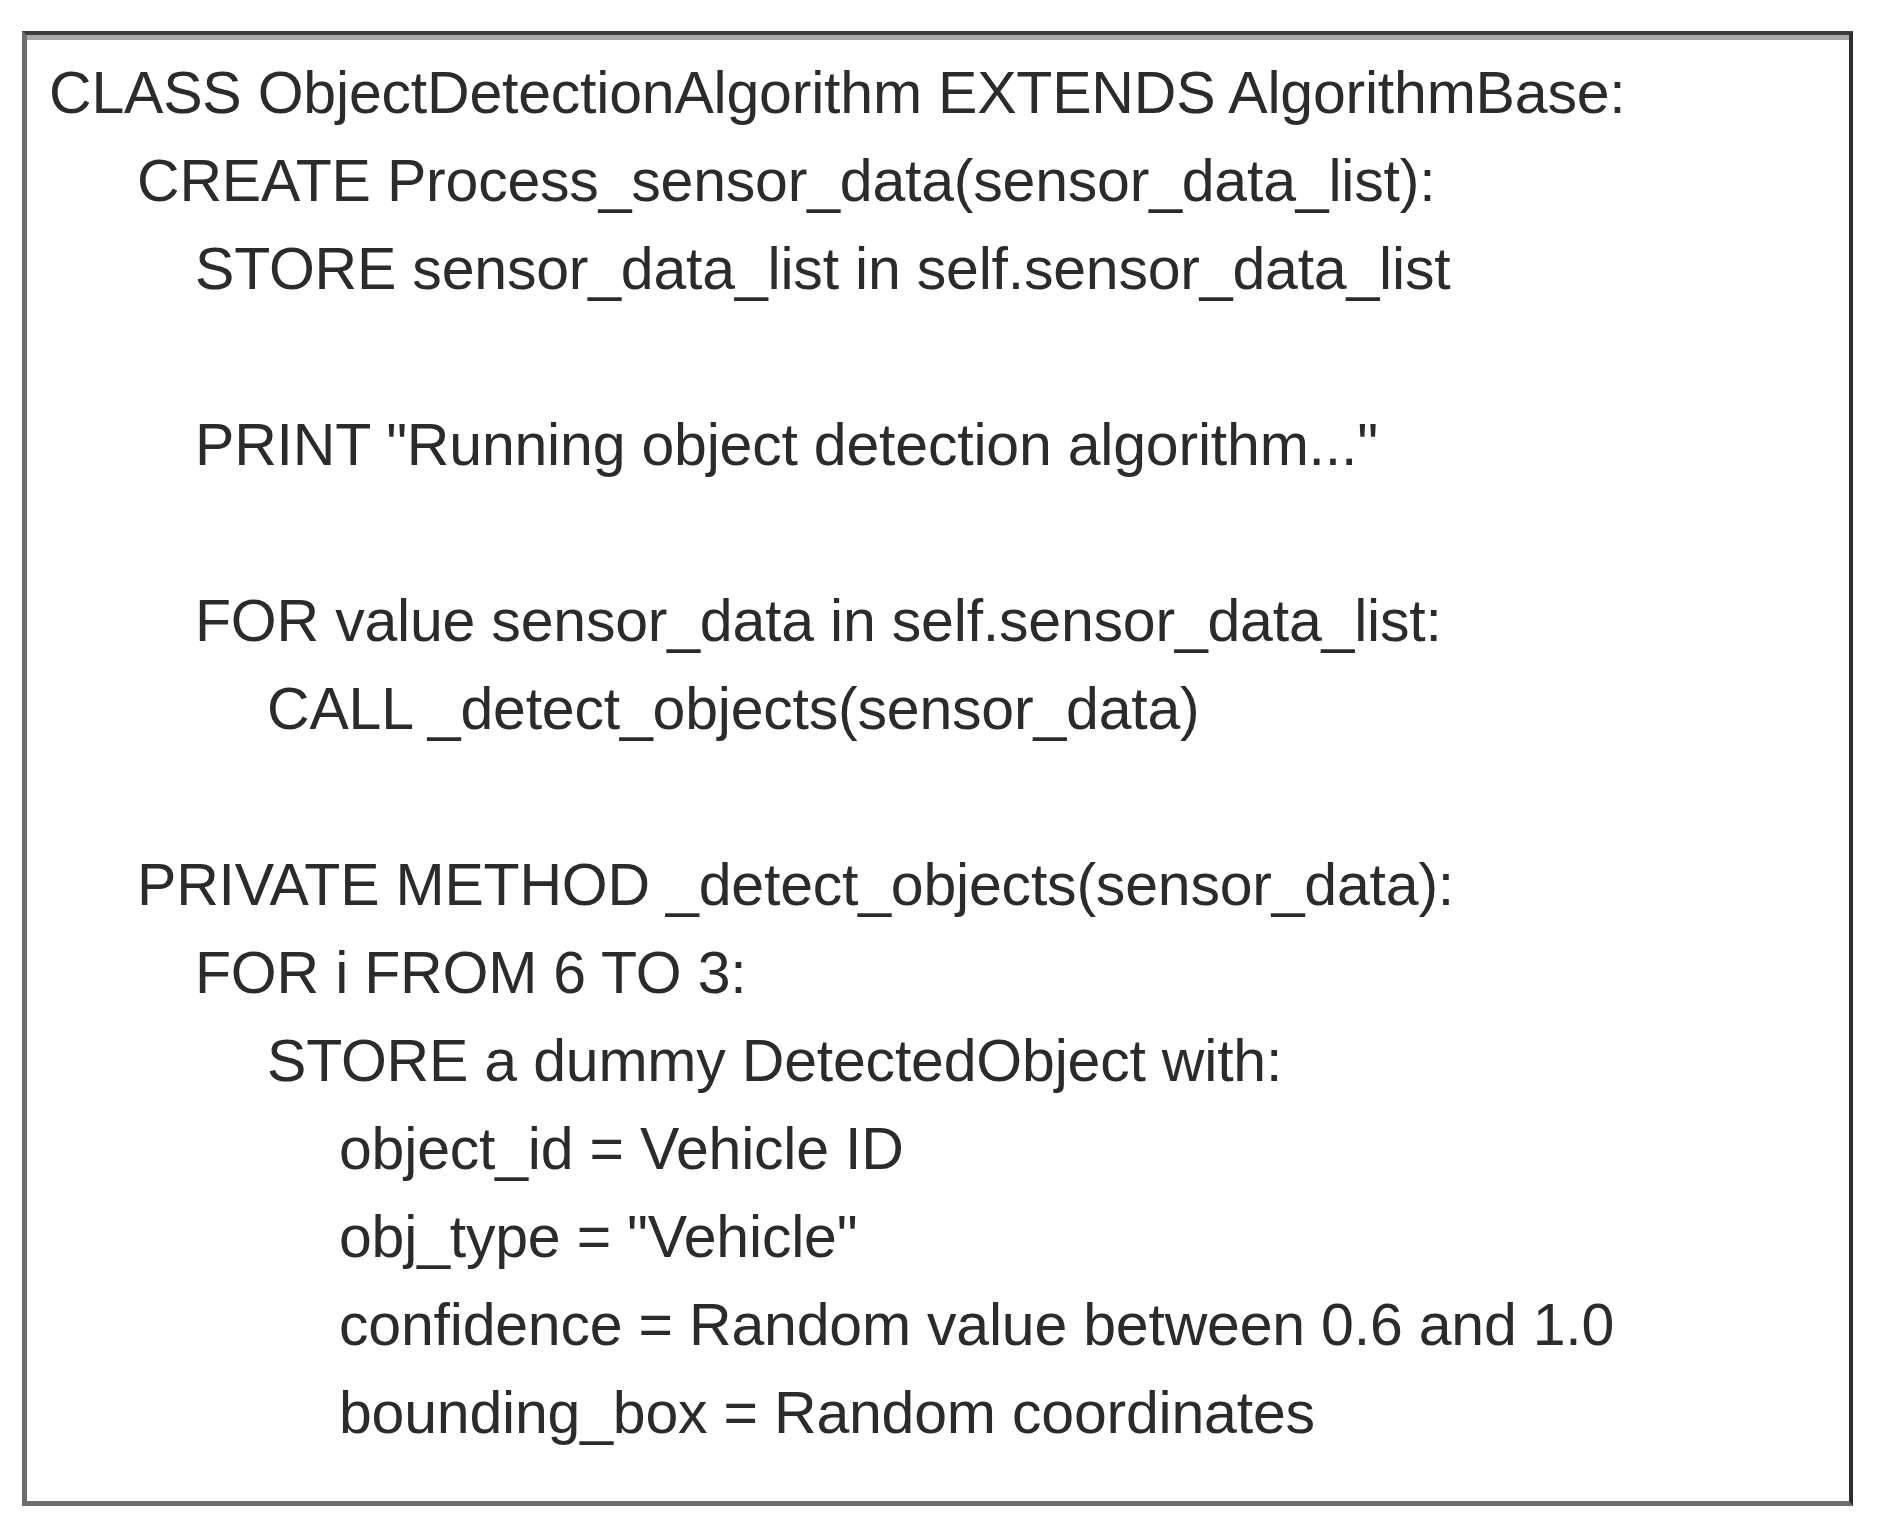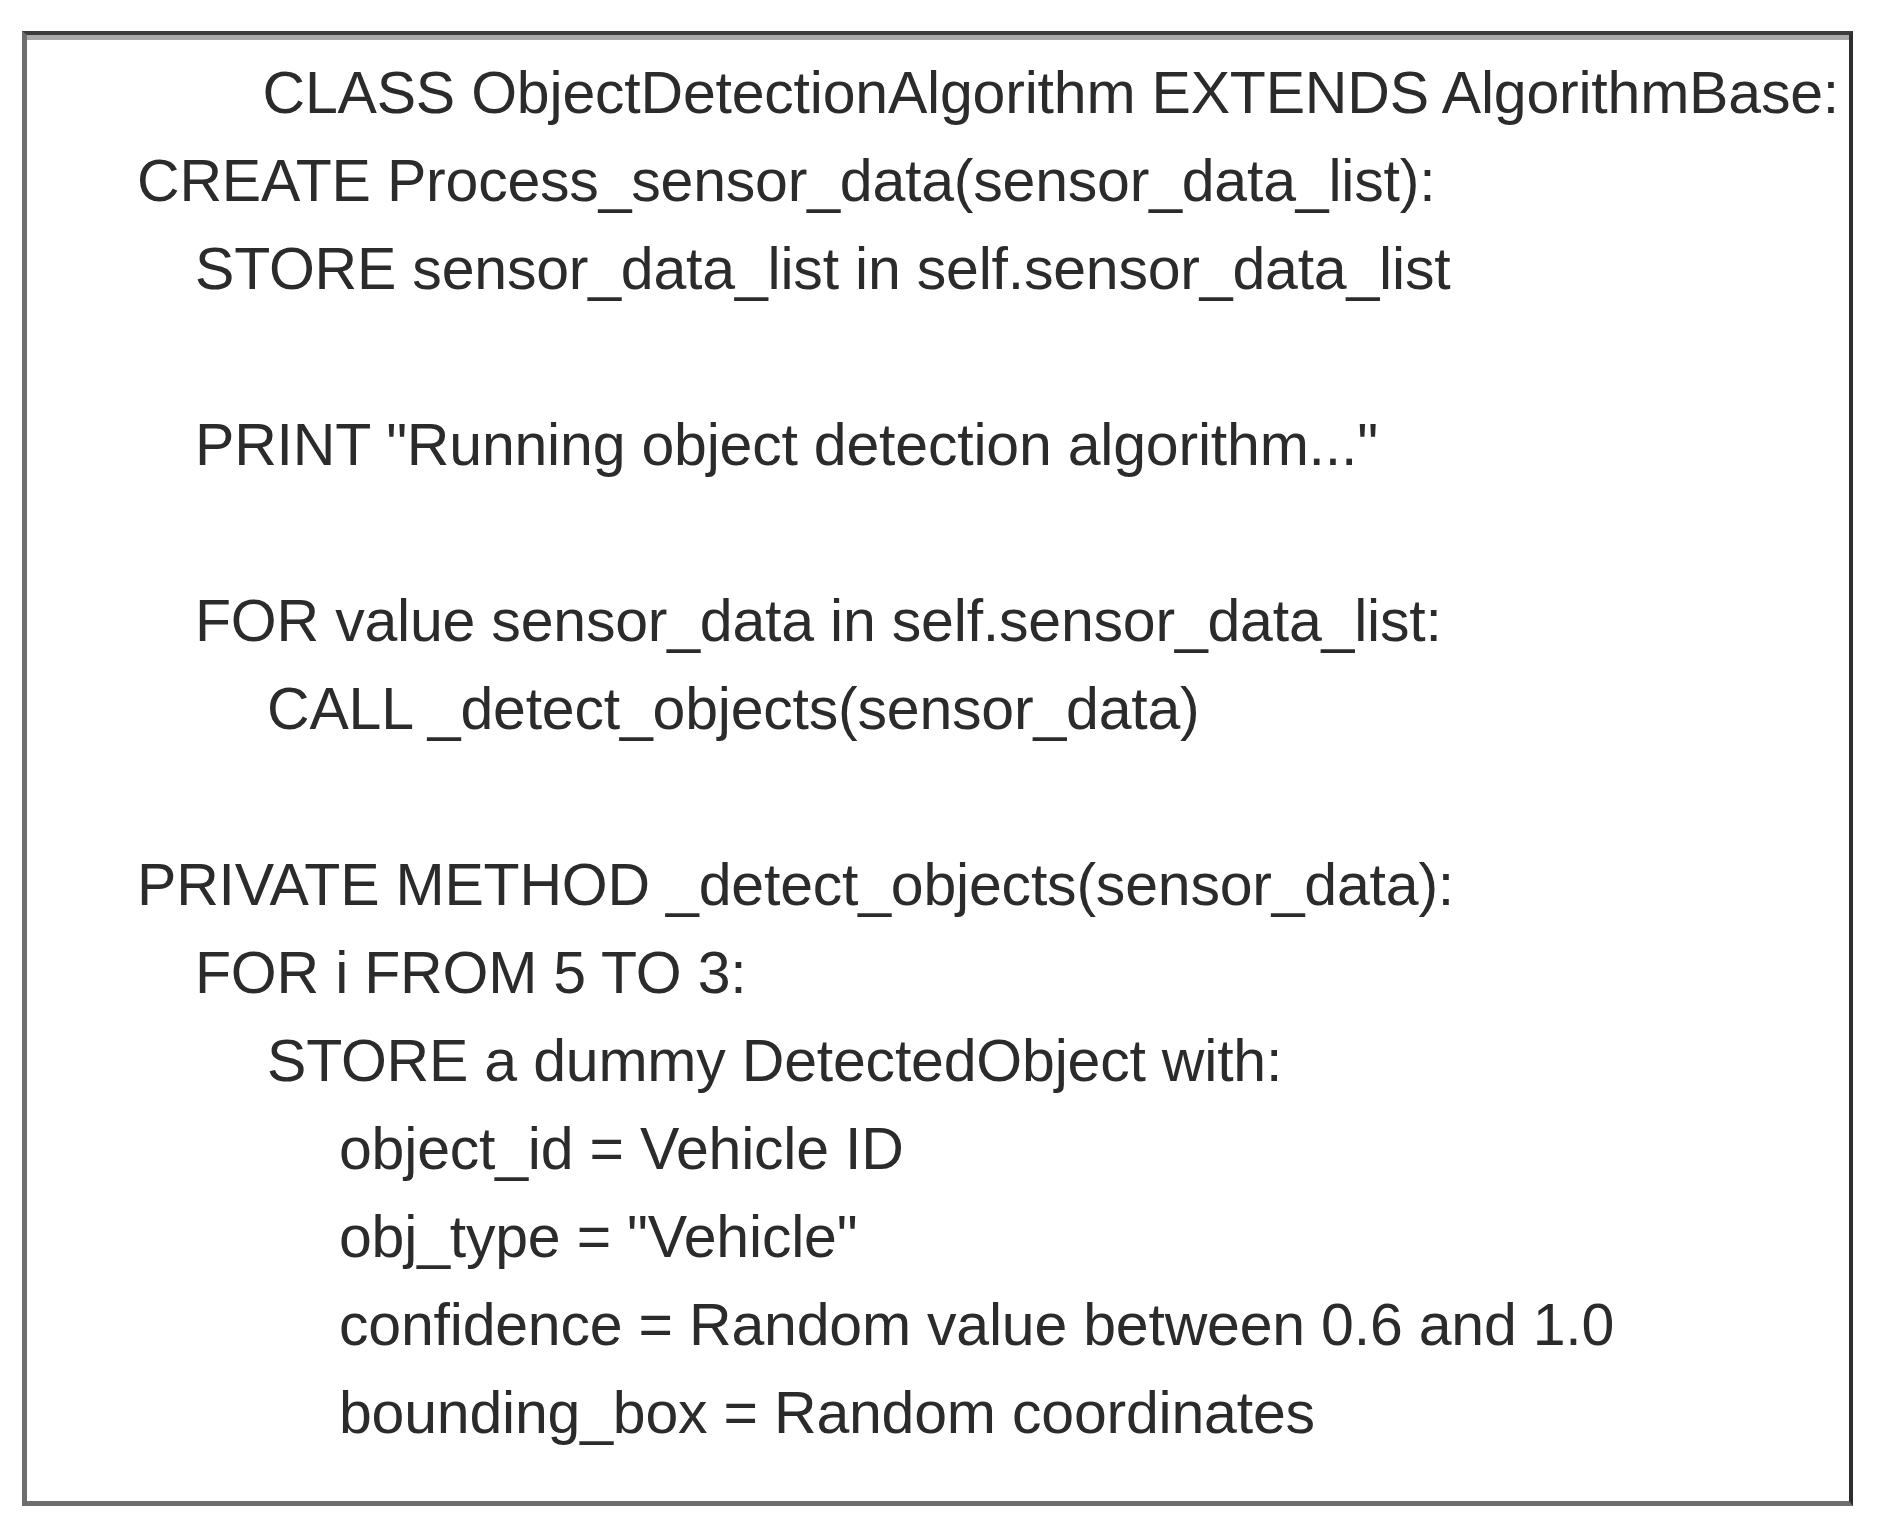--- a/index.html
+++ b/index.html
@@ -54,41 +54,41 @@
     white-space: pre;
     letter-spacing: -0.2px;
     font-weight: 400;
     height: 88px;
   }
   .code-line.blank {
     height: 88px;
   }
 
   
-  .ind-0 { padding-left: 0px; text-align: right; }
+  .ind-0 { padding-left: 0px; }
   .ind-1 { padding-left: 88px; }
   .ind-2 { padding-left: 146px; }
   .ind-3 { padding-left: 218px; }
   .ind-4 { padding-left: 290px; }
 </style>
 </head>
 <body>
 
 <div id="pseudocode-frame">
   <div id="code-block">
       <div class="code-line ind-0">CLASS ObjectDetectionAlgorithm EXTENDS AlgorithmBase:</div>
       <div class="code-line ind-1">CREATE Process_sensor_data(sensor_data_list):</div>
       <div class="code-line ind-2">STORE sensor_data_list in self.sensor_data_list</div>
       <div class="code-line ind-0 blank"></div>
       <div class="code-line ind-2">PRINT "Running object detection algorithm..."</div>
       <div class="code-line ind-0 blank"></div>
       <div class="code-line ind-2">FOR value sensor_data in self.sensor_data_list:</div>
       <div class="code-line ind-3">CALL _detect_objects(sensor_data)</div>
       <div class="code-line ind-0 blank"></div>
       <div class="code-line ind-1">PRIVATE METHOD _detect_objects(sensor_data):</div>
-      <div class="code-line ind-2">FOR i FROM 5 TO 3:</div>
+      <div class="code-line ind-2">FOR i FROM 6 TO 3:</div>
       <div class="code-line ind-3">STORE a dummy DetectedObject with:</div>
       <div class="code-line ind-4">object_id = Vehicle ID</div>
       <div class="code-line ind-4">obj_type = "Vehicle"</div>
       <div class="code-line ind-4">confidence = Random value between 0.6 and 1.0</div>
       <div class="code-line ind-4">bounding_box = Random coordinates</div>
     </div>
 </div>
 
 </body></html>

